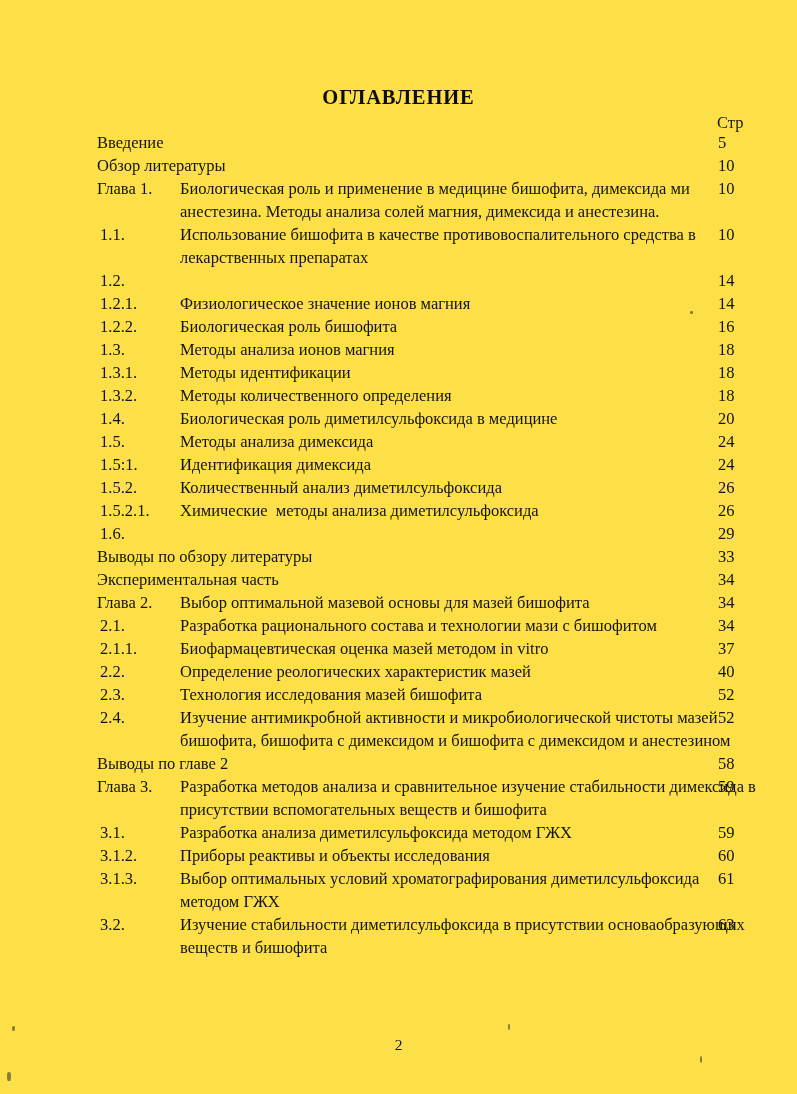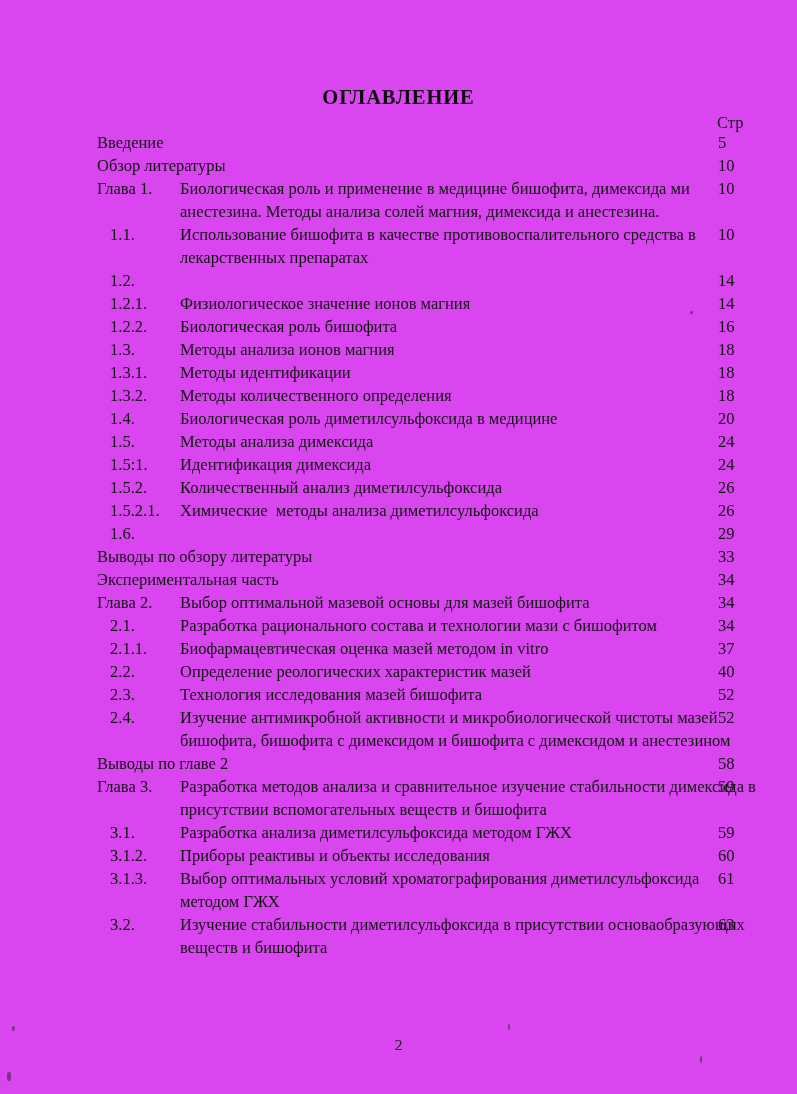--- a/index.html
+++ b/index.html
@@ -5,21 +5,21 @@
 <style>
   html, body {
     margin: 0;
     padding: 0;
     background: #ffffff;
   }
   .page {
     position: relative;
     width: 797px;
     height: 1094px;
-    background: #d946ef;
+    background: #fde047;
     overflow: hidden;
     font-family: "Liberation Serif", "DejaVu Serif", serif;
     color: #141414;
     -webkit-font-smoothing: antialiased;
   }
 
   
   .doc-title {
     position: absolute;
     left: 0;
@@ -58,21 +58,21 @@
     position: absolute;
     left: 0;
     top: 0;
     width: 80px;
     font-size: 16.5px;
     line-height: 23px;
     white-space: nowrap;
     color: #131313;
   }
   
-  .num.sub { left: 13px; }
+  .num.sub { left: 3px; }
 
   .title {
     font-size: 16.5px;
     line-height: 23px;
     color: #131313;
     text-align: left;
     white-space: pre-wrap;
   }
   
   .indent .title { margin-left: 83px; }

